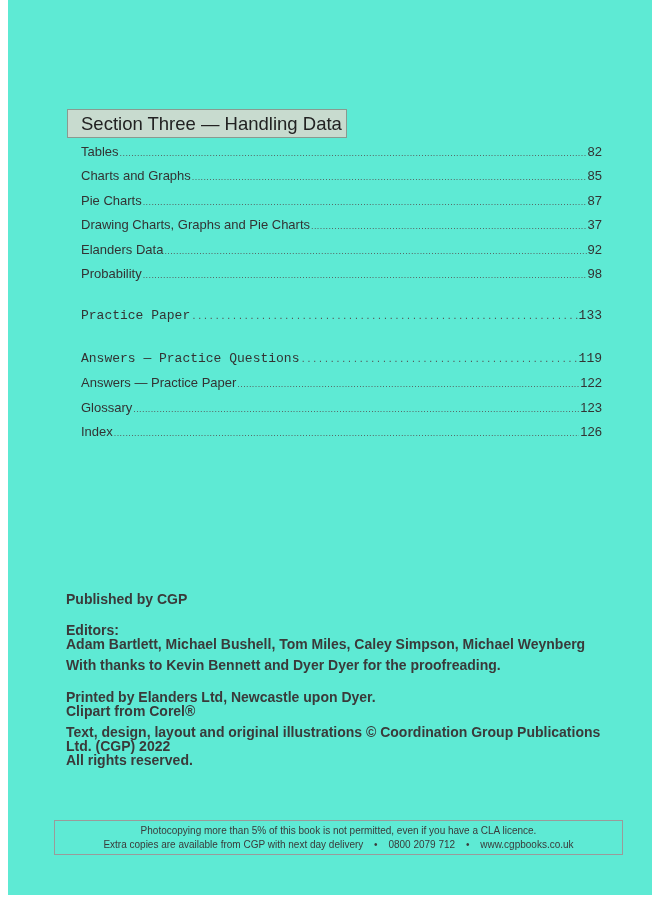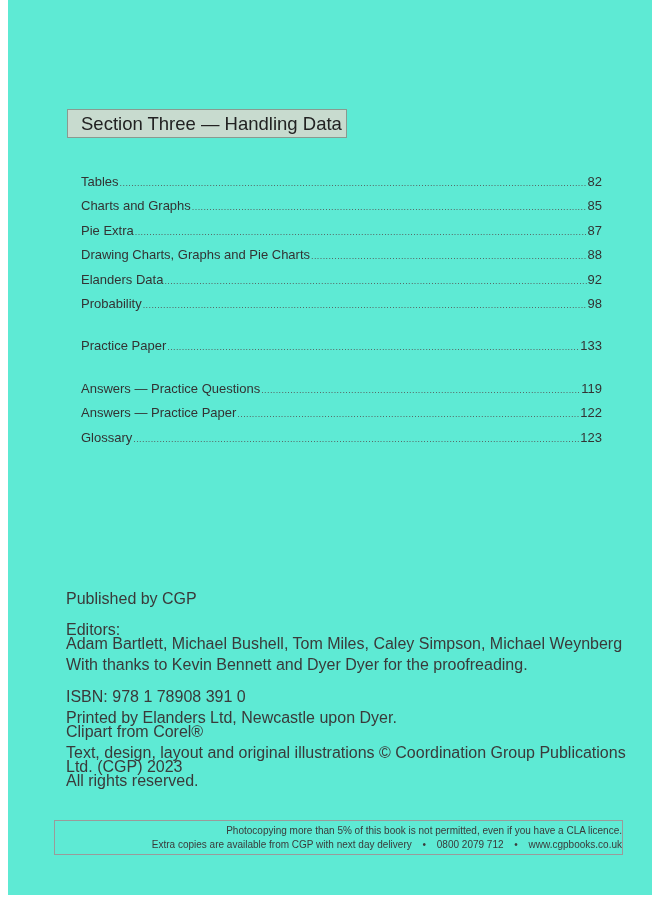--- a/index.html
+++ b/index.html
@@ -12,50 +12,50 @@
       position: absolute; left: 8px; top: 0; width: 644px; height: 895px;
       background: #5eead4;
     }
     .section-heading {
       position: absolute; left: 59px; top: 109px; width: 280px; height: 29px;
       background: #c8dbcf; border: 1px solid #8a9a90;
       box-sizing: border-box;
       font-size: 18.5px; line-height: 27px; padding-left: 13px; color: #222;
       white-space: nowrap;
     }
-    .toc { position: absolute; left: 73px; top: 144px; width: 521px; margin-top: 30px; }
+    .toc { position: absolute; left: 73px; top: 144px; width: 521px; }
     .toc-row {
       display: flex; align-items: baseline; height: 24.4px;
       font-size: 13px; color: #333;
     }
-    .toc-row.gap { margin-top: 18px; }
+    .toc-row.gap { margin-top: 18px; font-family: Liberation Mono, monospace; }
     .toc-title { white-space: nowrap; }
     .toc-dots {
       flex: 1; overflow: hidden; white-space: nowrap; margin: 0 1px;
       font-size: 9px; letter-spacing: 0.4px; color: #555;
     }
     .toc-dots::before {
       content: "................................................................................................................................................................................................................................................";
     }
     .toc-page { white-space: nowrap; }
     .credits {
       position: absolute; left: 58px; top: 592px; width: 560px;
-      font-size: 16px; color: #3a3a3a; line-height: 14px;
+      font-size: 14px; color: #3a3a3a; line-height: 14px; font-weight: bold;
     }
     .credits p { margin: 0; }
     .c-published { margin-bottom: 17px !important; }
     .c-editors-label { }
     .c-editors { margin-bottom: 7px !important; }
     .c-thanks { margin-bottom: 18px !important; }
     .c-isbn { margin-bottom: 7px !important; }
     .c-clipart { margin-bottom: 7px !important; }
     .notice-box {
       position: absolute; left: 46px; top: 820px; width: 569px; height: 35px;
       border: 1px solid #9a9a9a; box-sizing: border-box;
-      font-size: 10px; color: #3a3a3a; text-align: right; line-height: 13.5px;
+      font-size: 10px; color: #3a3a3a; text-align: center; line-height: 13.5px;
       padding-top: 3px;
     }
     .notice-box .sep { margin: 0 8px; }
   </style>
 </head>
 <body>
 
 <div class="page">
 
   <div class="section-heading">Section Three — Handling Data</div>
@@ -65,28 +65,28 @@
       <span class="toc-title">Tables</span>
       <span class="toc-dots"></span>
       <span class="toc-page">82</span>
     </div>
     <div class="toc-row">
       <span class="toc-title">Charts and Graphs</span>
       <span class="toc-dots"></span>
       <span class="toc-page">85</span>
     </div>
     <div class="toc-row">
-      <span class="toc-title">Pie Extra</span>
+      <span class="toc-title">Pie Charts</span>
       <span class="toc-dots"></span>
       <span class="toc-page">87</span>
     </div>
     <div class="toc-row">
       <span class="toc-title">Drawing Charts, Graphs and Pie Charts</span>
       <span class="toc-dots"></span>
-      <span class="toc-page">88</span>
+      <span class="toc-page">37</span>
     </div>
     <div class="toc-row">
       <span class="toc-title">Elanders Data</span>
       <span class="toc-dots"></span>
       <span class="toc-page">92</span>
     </div>
     <div class="toc-row">
       <span class="toc-title">Probability</span>
       <span class="toc-dots"></span>
       <span class="toc-page">98</span>
@@ -104,31 +104,35 @@
     <div class="toc-row">
       <span class="toc-title">Answers — Practice Paper</span>
       <span class="toc-dots"></span>
       <span class="toc-page">122</span>
     </div>
     <div class="toc-row">
       <span class="toc-title">Glossary</span>
       <span class="toc-dots"></span>
       <span class="toc-page">123</span>
     </div>
+    <div class="toc-row">
+      <span class="toc-title">Index</span>
+      <span class="toc-dots"></span>
+      <span class="toc-page">126</span>
+    </div>
   </div>
 
   <div class="credits">
     <p class="c-published">Published by CGP</p>
     <p class="c-editors-label">Editors:</p>
     <p class="c-editors">Adam Bartlett, Michael Bushell, Tom Miles, Caley Simpson, Michael Weynberg</p>
     <p class="c-thanks">With thanks to Kevin Bennett and Dyer Dyer for the proofreading.</p>
-    <p class="c-isbn">ISBN:  978 1 78908 391 0</p>
     <p>Printed by Elanders Ltd, Newcastle upon Dyer.</p>
     <p class="c-clipart">Clipart from Corel®</p>
-    <p>Text, design, layout and original illustrations  © Coordination Group Publications Ltd. (CGP) 2023</p>
+    <p>Text, design, layout and original illustrations  © Coordination Group Publications Ltd. (CGP) 2022</p>
     <p>All rights reserved.</p>
   </div>
 
   <div class="notice-box">
     <div>Photocopying more than 5% of this book is not permitted, even if you have a CLA licence.</div>
     <div>
       <span>Extra copies are available from CGP with next day delivery</span>
       <span class="sep">•</span>
       <span>0800 2079 712</span>
       <span class="sep">•</span>

